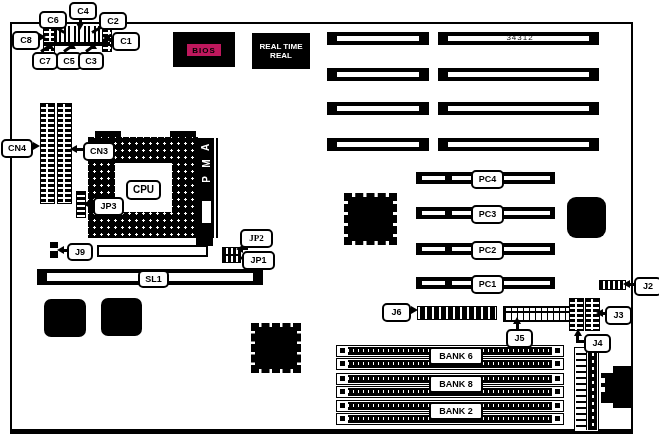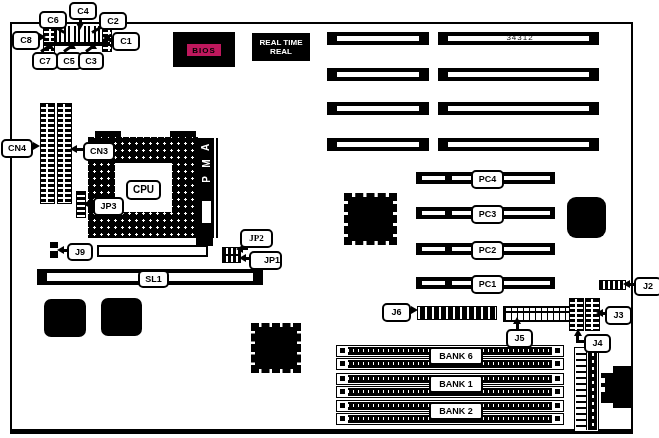--- a/index.html
+++ b/index.html
@@ -105,21 +105,21 @@
   <div class="arr arr-u" style="left:46px;top:42px;"></div>
   <div class="lead" style="left:64px;top:50px;width:10px;height:3px;transform:rotate(-35deg);"></div>
   <div class="arr arr-u" style="left:68px;top:42px;"></div>
   <div class="lead" style="left:86px;top:50px;width:9px;height:3px;transform:rotate(-35deg);"></div>
   <div class="arr arr-u" style="left:89px;top:42px;"></div>
 
   <div class="blk" style="left:173px;top:32px;width:62px;height:35px;"></div>
   <div class="abs" style="left:187px;top:44px;width:34px;height:12px;background:#be185d;display:flex;align-items:center;justify-content:center;font-size:8px;font-weight:bold;letter-spacing:1px;">
     <span>BIOS</span>
   </div>
-  <div class="blk" style="left:252px;top:33px;width:58px;height:28px;display:flex;flex-direction:column;align-items:center;justify-content:center;color:#fff;font-size:8px;font-weight:bold;line-height:9px;letter-spacing:0px;text-align:left;">
+  <div class="blk" style="left:252px;top:33px;width:58px;height:36px;display:flex;flex-direction:column;align-items:center;justify-content:center;color:#fff;font-size:8px;font-weight:bold;line-height:9px;letter-spacing:0px;text-align:left;">
     <span>REAL TIME</span>
     <span>REAL</span>
   </div>
 
   <div class="isa" style="left:327px;top:32px;width:102px;height:13px;"></div>
   <div class="isa" style="left:438px;top:32px;width:161px;height:13px;"></div>
   <div class="isa" style="left:327px;top:68px;width:102px;height:13px;"></div>
   <div class="isa" style="left:438px;top:68px;width:161px;height:13px;"></div>
   <div class="isa" style="left:327px;top:102px;width:102px;height:13px;"></div>
   <div class="isa" style="left:438px;top:102px;width:161px;height:13px;"></div>
@@ -178,21 +178,21 @@
   <div class="arr arr-l" style="left:57px;top:246px;"></div>
 
   <div class="jmp" style="left:222px;top:247px;width:17px;height:6px;"></div>
   <div class="jmp" style="left:222px;top:255px;width:17px;height:6px;"></div>
   <div class="callout" style="left:240px;top:229px;width:29px;height:15px;font-family:Liberation Serif, serif;">
       <span>JP2</span>
     </div>
   <div class="lead" style="left:245px;top:242px;width:3px;height:6px;"></div>
   <div class="lead" style="left:242px;top:247px;width:6px;height:3px;"></div>
   <div class="arr arr-l" style="left:236px;top:245px;"></div>
-  <div class="callout" style="left:249px;top:251px;width:29px;height:15px;justify-content:flex-end;">
+  <div class="callout" style="left:242px;top:251px;width:29px;height:15px;">
       <span>JP1</span>
     </div>
   <div class="lead" style="left:245px;top:257px;width:4px;height:3px;"></div>
   <div class="arr arr-l" style="left:239px;top:254px;"></div>
 
   <div class="pci" style="left:37px;top:269px;width:226px;height:16px;">
     <div class="stripe" style="left:10px;right:10px;"></div>
   </div>
   <div class="callout" style="left:138px;top:270px;width:27px;height:14px;">
       <span>SL1</span>
@@ -283,21 +283,21 @@
     </div>
   <div class="simm" style="left:336px;top:413px;width:226px;height:10px;">
       <div class="clipL"></div>
       <div class="bar"></div>
       <div class="clipR"></div>
     </div>
   <div class="callout" style="left:429px;top:347px;width:50px;height:14px;border-radius:3px;">
       <span>BANK 6</span>
     </div>
   <div class="callout" style="left:429px;top:375px;width:50px;height:14px;border-radius:3px;">
-      <span>BANK 1</span>
+      <span>BANK 8</span>
     </div>
   <div class="callout" style="left:429px;top:402px;width:50px;height:14px;border-radius:3px;">
       <span>BANK 2</span>
     </div>
 
   <div class="pincol" style="left:569px;top:298px;width:13px;height:31px;"></div>
   <div class="pincol" style="left:585px;top:298px;width:13px;height:31px;"></div>
   <div class="callout" style="left:605px;top:306px;width:23px;height:15px;">
       <span>J3</span>
     </div>

